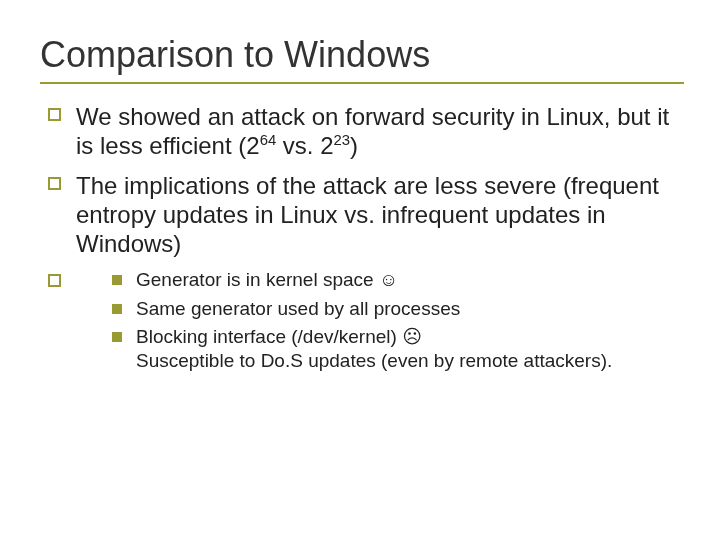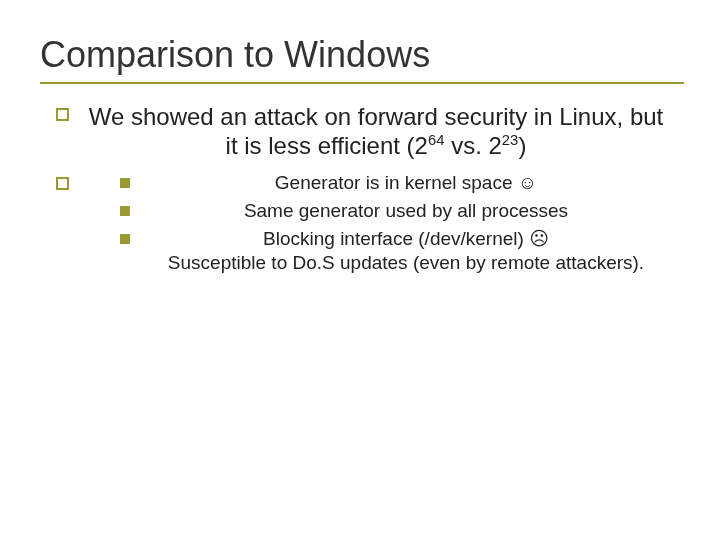--- a/index.html
+++ b/index.html
@@ -25,23 +25,22 @@
     margin: 0 0 6px 0;
     font-weight: normal;
   }
   .rule {
     border: 0;
     border-top: 2px solid #9a9a33;
     margin: 0 0 18px 0;
   }
   ul.level1 {
     list-style: none;
-    margin: 16px;
+    margin: 8px;
     padding: 0;
-    text-align: center;
   }
   ul.level1 > li {
     position: relative;
     padding-left: 28px;
     font-size: 24px;
     line-height: 1.22;
     margin-bottom: 10px;
     color: #222;
   }
   ul.level1 > li > .bullet {
@@ -91,20 +90,21 @@
 
   <ul class="level1">
     <li>
       <span class="bullet"></span>
       <span>
         <span>We showed an attack on forward security in Linux, but it is less efficient (2</span><sup>64</sup><span> vs. 2</span><sup>23</sup><span>)</span>
       </span>
     </li>
     <li>
       <span class="bullet"></span>
+      <span>The implications of the attack are less severe (frequent entropy updates in Linux vs. infrequent updates in Windows)</span>
     </li>
     <li>
       <span class="bullet"></span>
 
       <ul class="level2">
         <li>
           <span class="bullet"></span>
           <span>
             <span>Generator is in kernel space </span><span class="face">☺</span>
           </span>

